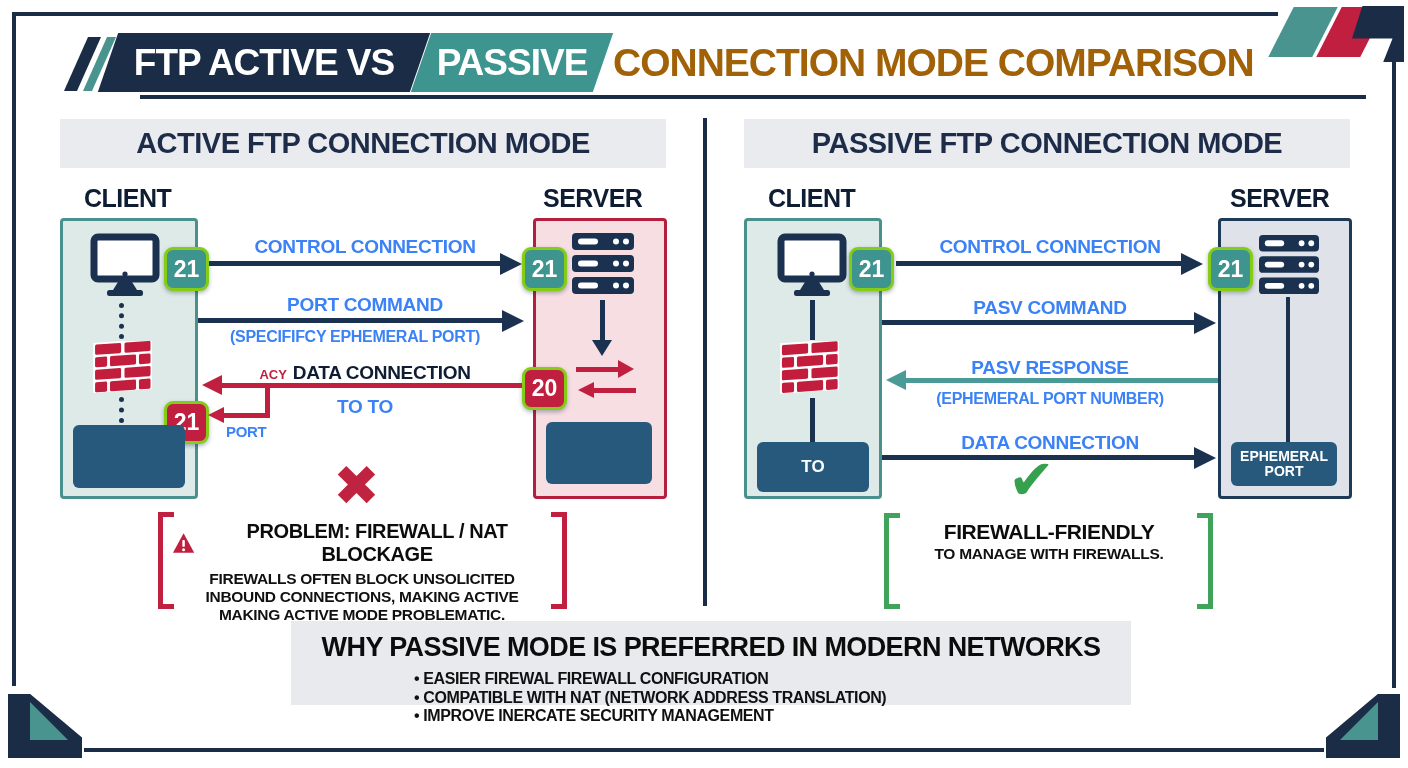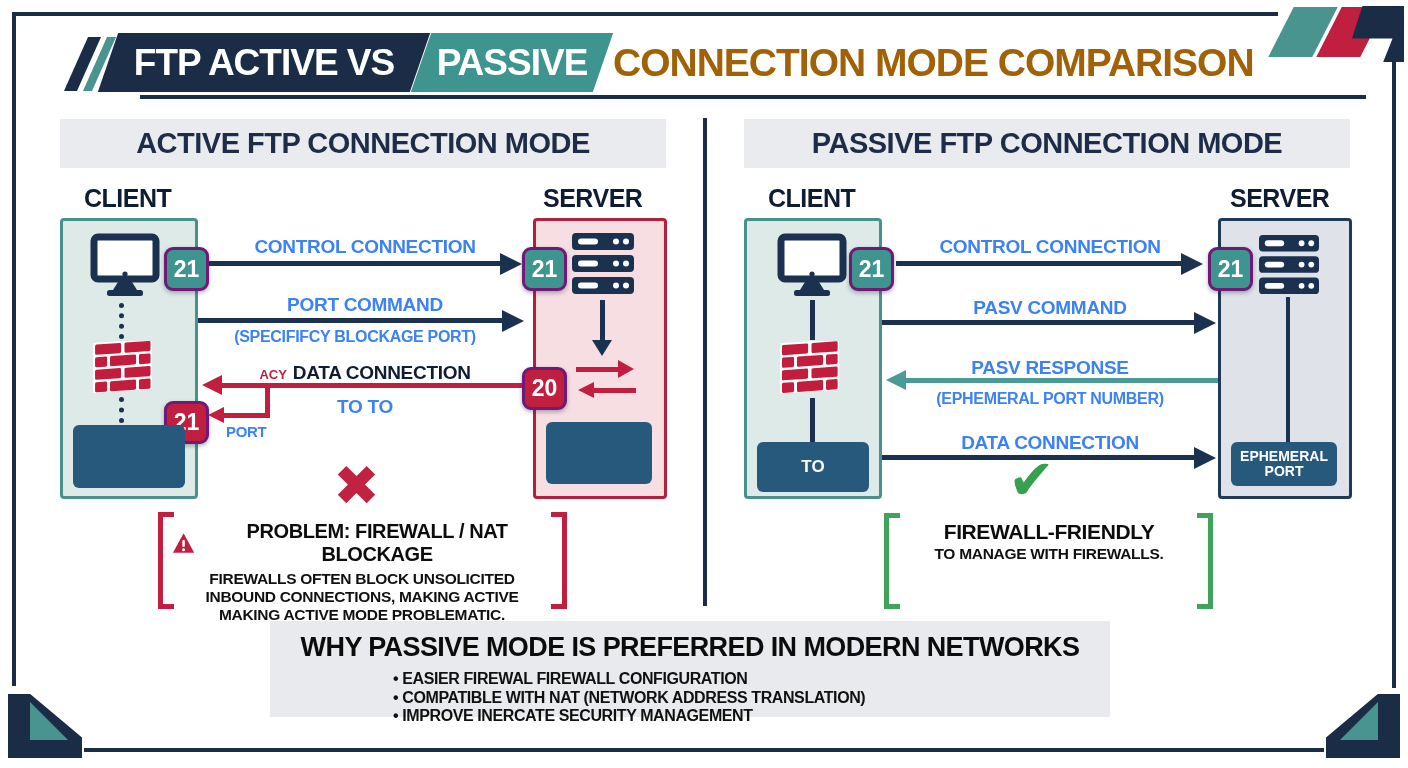--- a/index.html
+++ b/index.html
@@ -19,21 +19,21 @@
   .panel-header{position:absolute;background:#e9ebee;display:flex;align-items:center;justify-content:center;
     font-weight:800;font-size:29px;color:#1d2c49;letter-spacing:-0.5px;}
   .node-label{position:absolute;font-weight:800;font-size:25px;color:#0f1d33;letter-spacing:-0.5px;}
 
   .panel-box{position:absolute;box-sizing:border-box;border-radius:4px;}
   .box-client{background:#ddeae7;border:3px solid #4a908c;}
   .box-server-red{background:#f6dee3;border:3px solid #b41f3e;}
   .box-server-navy{background:#dfe3e9;border:3px solid #1d3a57;}
 
   .badge{position:absolute;display:flex;align-items:center;justify-content:center;color:#fff;font-weight:800;
-    font-size:23px;border:3px solid #701a75;border-radius:9px;box-sizing:border-box;
+    font-size:23px;border:3px solid #84cc16;border-radius:9px;box-sizing:border-box;
     box-shadow:0 2px 4px rgba(20,40,60,.35);}
   .badge.teal{background:#3e948f;}
   .badge.red{background:#c01f3f;}
 
   .lbl{position:absolute;font-weight:800;color:#3b82f6;text-align:center;letter-spacing:-0.3px;line-height:1.12;}
 
   .hline{position:absolute;height:5px;}
   .bg-navy{background:#1b3150;} .bg-red{background:#c01f3f;} .bg-teal{background:#4a9b97;}
   .head{position:absolute;width:0;height:0;}
   .head.r-navy{border-top:11px solid transparent;border-bottom:11px solid transparent;border-left:22px solid #1b3150;}
@@ -161,21 +161,21 @@
   <div class="badge red" style="left:522px;top:367px;width:45px;height:43px;">20</div>
   <div class="navy-rect" style="left:546px;top:422px;width:106px;height:62px;"></div>
 
   <div class="lbl" style="left:210px;top:236px;width:310px;font-size:19px;">CONTROL CONNECTION</div>
   <div class="hline bg-navy" style="left:209px;top:261px;width:291px;"></div>
   <div class="head r-navy" style="left:500px;top:253px;"></div>
 
   <div class="lbl" style="left:210px;top:294px;width:310px;font-size:19px;">PORT COMMAND</div>
   <div class="hline bg-navy" style="left:198px;top:318px;width:304px;"></div>
   <div class="head r-navy" style="left:502px;top:310px;"></div>
-  <div class="lbl" style="left:190px;top:328px;width:330px;font-size:16px;">(SPECIFIFCY BLOCKAGE PORT)</div>
+  <div class="lbl" style="left:190px;top:328px;width:330px;font-size:16px;">(SPECIFIFCY EPHEMERAL PORT)</div>
 
   <div class="abs" style="left:210px;top:362px;width:310px;display:flex;align-items:baseline;justify-content:center;gap:6px;">
     <span style="font-weight:800;font-size:13px;color:#c01f3f;">ACY</span>
     <span style="font-weight:800;font-size:19px;color:#0f1d33;letter-spacing:-0.3px;">DATA CONNECTION</span>
   </div>
   <div class="hline bg-red" style="left:222px;top:383px;width:300px;"></div>
   <div class="head l-red" style="left:202px;top:375px;"></div>
   <div class="lbl" style="left:210px;top:396px;width:310px;font-size:19px;">TO TO</div>
   <div class="solid-v" style="left:265px;top:386px;width:5px;height:30px;background:#c01f3f;"></div>
   <div class="hline bg-red" style="left:224px;top:413px;width:46px;"></div>
@@ -279,21 +279,21 @@
   <div class="head r-navy" style="left:1194px;top:447px;"></div>
 
   <div class="mark" style="left:1008px;top:452px;font-size:56px;color:#35a14f;">✔</div>
   <div class="bracket lft green" style="left:884px;top:513px;height:96px;"></div>
   <div class="bracket rgt green" style="left:1197px;top:513px;height:96px;"></div>
   <div class="note-block" style="left:898px;top:520px;width:302px;">
     <div class="note-title" style="font-size:21px;">FIREWALL-FRIENDLY</div>
     <div class="note-line">TO MANAGE WITH FIREWALLS.</div>
   </div>
 
-  <div class="footer-box" style="left:270px;top:621px;width:840px;height:96px;">
+  <div class="footer-box" style="left:291px;top:621px;width:840px;height:84px;">
     <div class="footer-title">WHY PASSIVE MODE IS PREFERRED IN MODERN NETWORKS</div>
     <ul class="footer-bullets">
       <li>EASIER FIREWAL FIREWALL CONFIGURATION</li>
       <li>COMPATIBLE WITH NAT (NETWORK ADDRESS TRANSLATION)</li>
       <li>IMPROVE INERCATE SECURITY MANAGEMENT</li>
     </ul>
   </div>
 
 </div>
 

